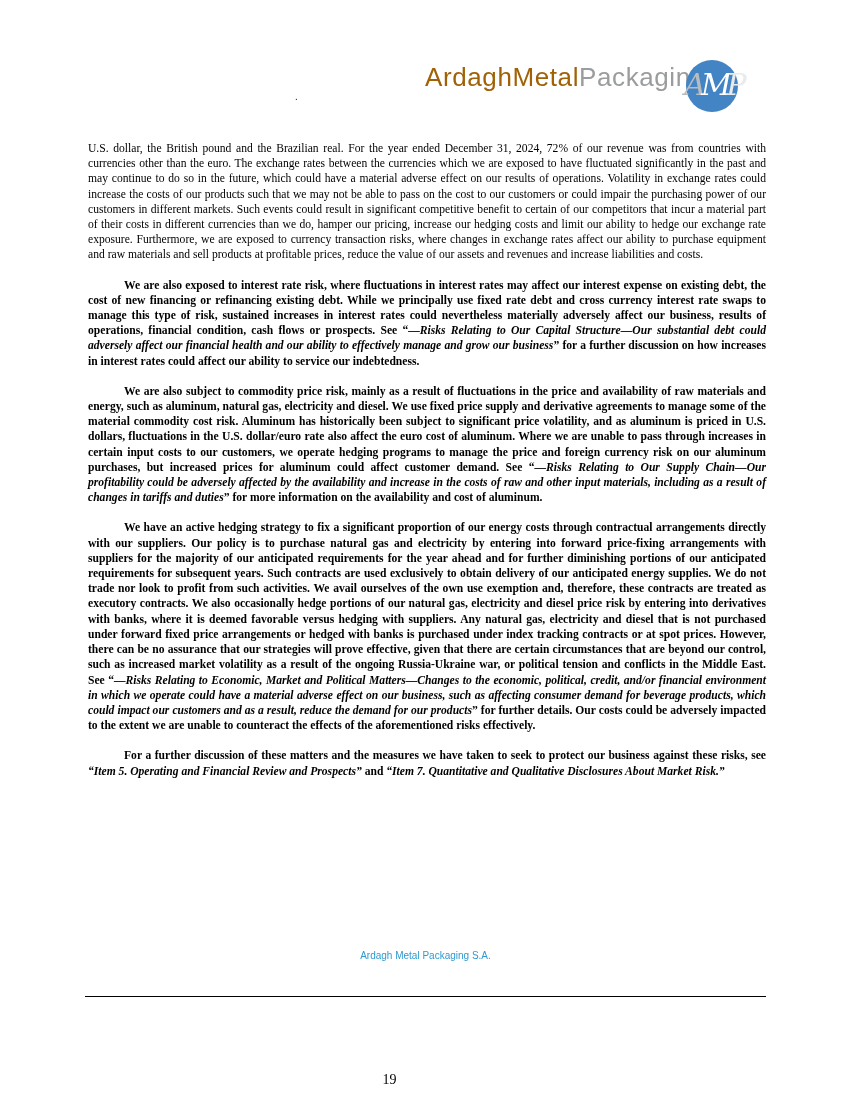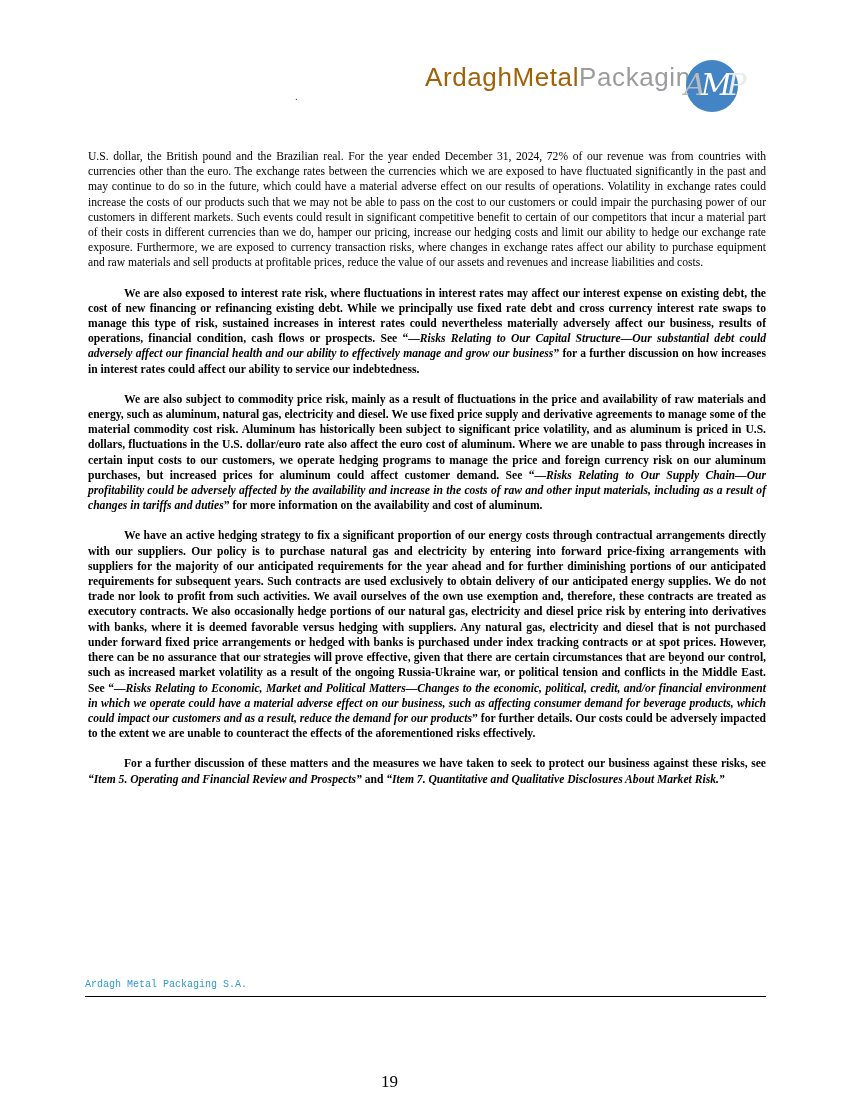--- a/index.html
+++ b/index.html
@@ -30,33 +30,33 @@
     letter-spacing:-5px;
   }
   .logo-amp .l1{color:#b9bcbe;}
   .logo-amp .l2{color:#ffffff;}
   .logo-amp .l3{color:#e8ebee;}
   .stray-dot{position:absolute;left:295px;top:90px;font-size:11px;color:#333;}
   .body-text{
     position:absolute;left:88px;top:141px;width:678px;
     font-size:11.6px;line-height:15.2px;text-align:justify;
   }
-  .body-text p{margin:8px 0 15px 0;}
+  .body-text p{margin:0 0 15px 0;}
   .body-text p.indent{text-indent:36px;font-weight:bold;}
   .body-text .italic{font-style:italic;}
   .footer-rule{position:absolute;left:85px;top:996px;width:681px;height:1px;background:#000;}
   .footer-company{
-    position:absolute;left:85px;top:979px;width:681px;
-    text-align:left;
-    font-family:Liberation Mono, monospace;
+    position:absolute;left:85px;top:950px;width:681px;
+    text-align:center;
+    font-family:Liberation Sans, sans-serif;
     font-size:10px;color:#2e9ad0;
   }
   .page-number{
     position:absolute;left:0;top:1072px;width:779px;
-    text-align:center;font-size:17px;
+    text-align:center;font-size:14px;
   }
 </style>
 </head>
 <body>
 
 <div class="page">
 
   <div class="header">
     <div class="logo">
       <span class="brand-a">ArdaghMetal</span><span class="brand-b">Packaging</span>

